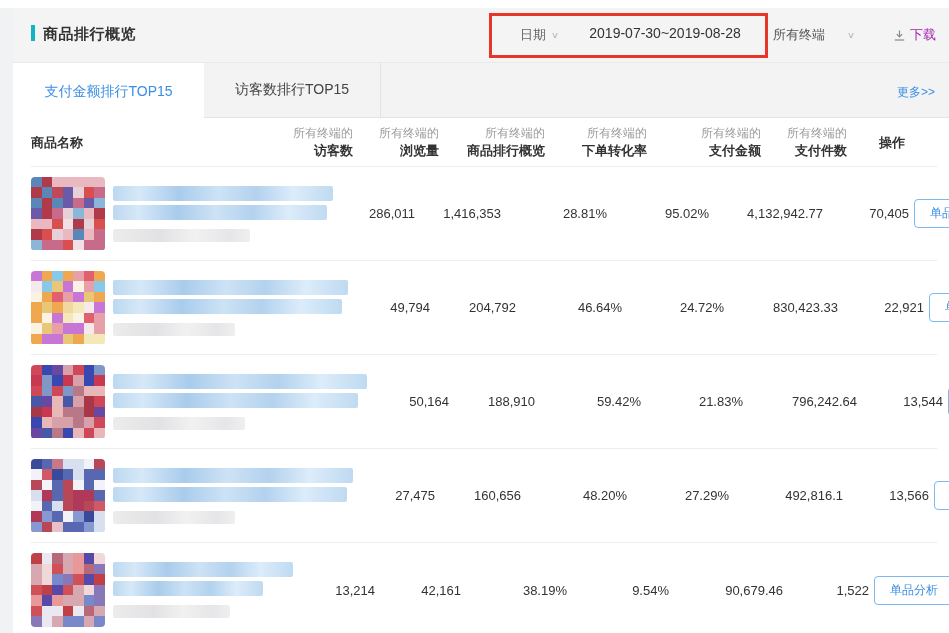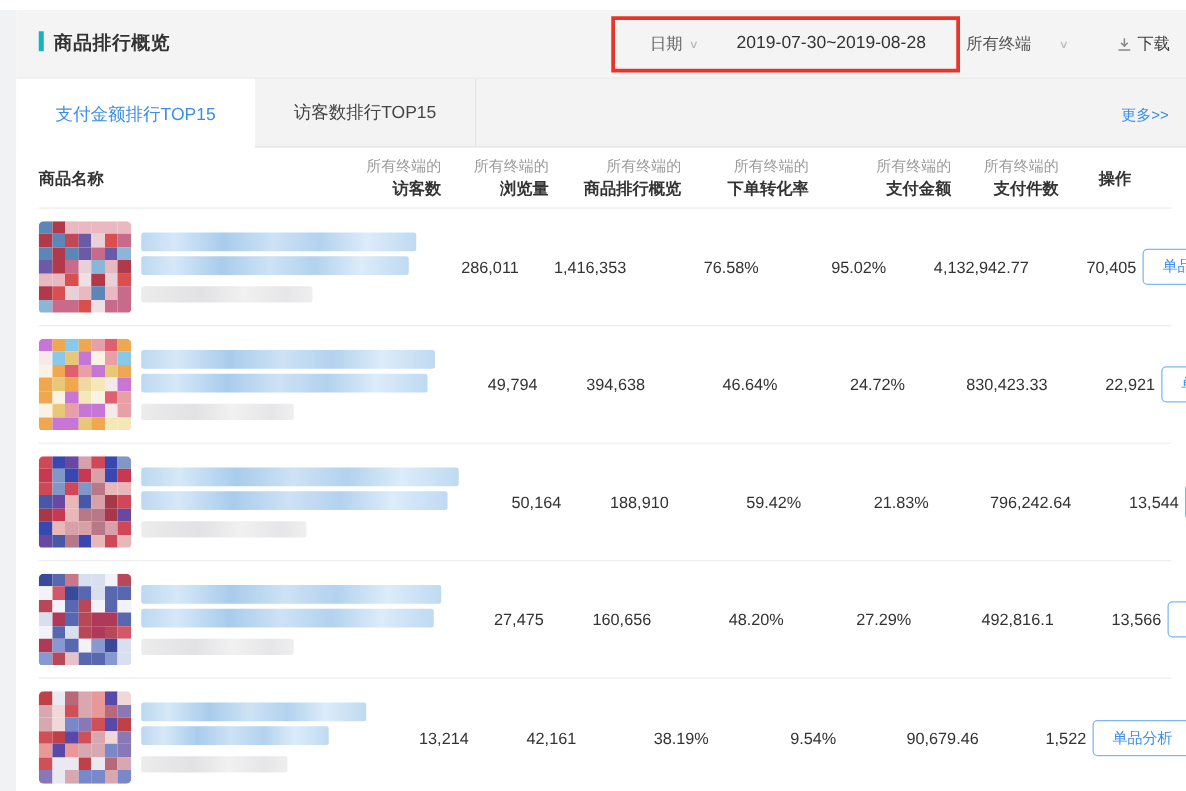--- a/index.html
+++ b/index.html
@@ -16,21 +16,21 @@
   .date-label-wrap { position:absolute; left:507px; top:18px; display:flex; align-items:center; cursor:pointer; }
   .date-label { font-size:13px; color:#666; }
   .chev { font-size:11px; color:#b8b8b8; margin-left:5px; transform:scaleY(0.8); }
   .date-value { position:absolute; left:552px; top:17px; width:200px; text-align:center;
     font-size:14px; color:#333; cursor:pointer; }
   .terminal-wrap { position:absolute; left:760px; top:18px; display:flex; align-items:center; cursor:pointer; }
   .terminal-label { font-size:13px; color:#555; }
   .terminal-wrap .chev { margin-left:22px; }
   .download-wrap { position:absolute; left:880px; top:18px; display:flex; align-items:center; cursor:pointer; }
   .download-wrap svg { margin-right:4px; }
-  .download-label { font-size:13px; color:#404040; }
+  .download-label { font-size:13px; color:#a21caf; }
 
   
   .red-box { position:absolute; left:489px; top:13px; width:279px; height:45px;
     border:3px solid #e8352c; pointer-events:none; z-index:5; }
 
   
   .tab-bar { position:relative; height:56px; background:#f3f3f4; border-top:1px solid #eaeaea;
     border-bottom:1px solid #e3e3e3; display:flex; }
   .tab { display:flex; align-items:center; justify-content:center; font-size:14px; cursor:pointer; }
   .tab-active { width:191px; background:#fff; color:#3a8ee6; height:57px; position:relative; z-index:1; }
@@ -192,21 +192,21 @@
             <span style="background: rgb(200, 106, 138);"></span>
           </div>
       <div class="prod-text">
         <div class="mask-line t1" style="width: 220px;"></div>
         <div class="mask-line t2" style="width: 214px;"></div>
         <div class="mask-sub" style="width: 137px;"></div>
       </div>
     </div>
     <div class="c-num c-visitors">286,011</div>
     <div class="c-num c-views">1,416,353</div>
-    <div class="c-num c-bounce">76.58%</div>
+    <div class="c-num c-bounce">28.81%</div>
     <div class="c-num c-conv">95.02%</div>
     <div class="c-num c-amount">4,132,942.77</div>
     <div class="c-num c-items">70,405</div>
     <div class="c-action">
       <span class="analyze-btn">单品分析</span>
     </div>
   </div>
 
   <div class="tr data-row">
     <div class="c-prod prod-cell">
@@ -261,21 +261,21 @@
             <span style="background: rgb(245, 232, 184);"></span>
             <span style="background: rgb(245, 232, 184);"></span>
           </div>
       <div class="prod-text">
         <div class="mask-line t1" style="width: 235px;"></div>
         <div class="mask-line t2" style="width: 229px;"></div>
         <div class="mask-sub" style="width: 122px;"></div>
       </div>
     </div>
     <div class="c-num c-visitors">49,794</div>
-    <div class="c-num c-views">394,638</div>
+    <div class="c-num c-views">204,792</div>
     <div class="c-num c-bounce">46.64%</div>
     <div class="c-num c-conv">24.72%</div>
     <div class="c-num c-amount">830,423.33</div>
     <div class="c-num c-items">22,921</div>
     <div class="c-action">
       <span class="analyze-btn">单品分析</span>
     </div>
   </div>
 
   <div class="tr data-row">

